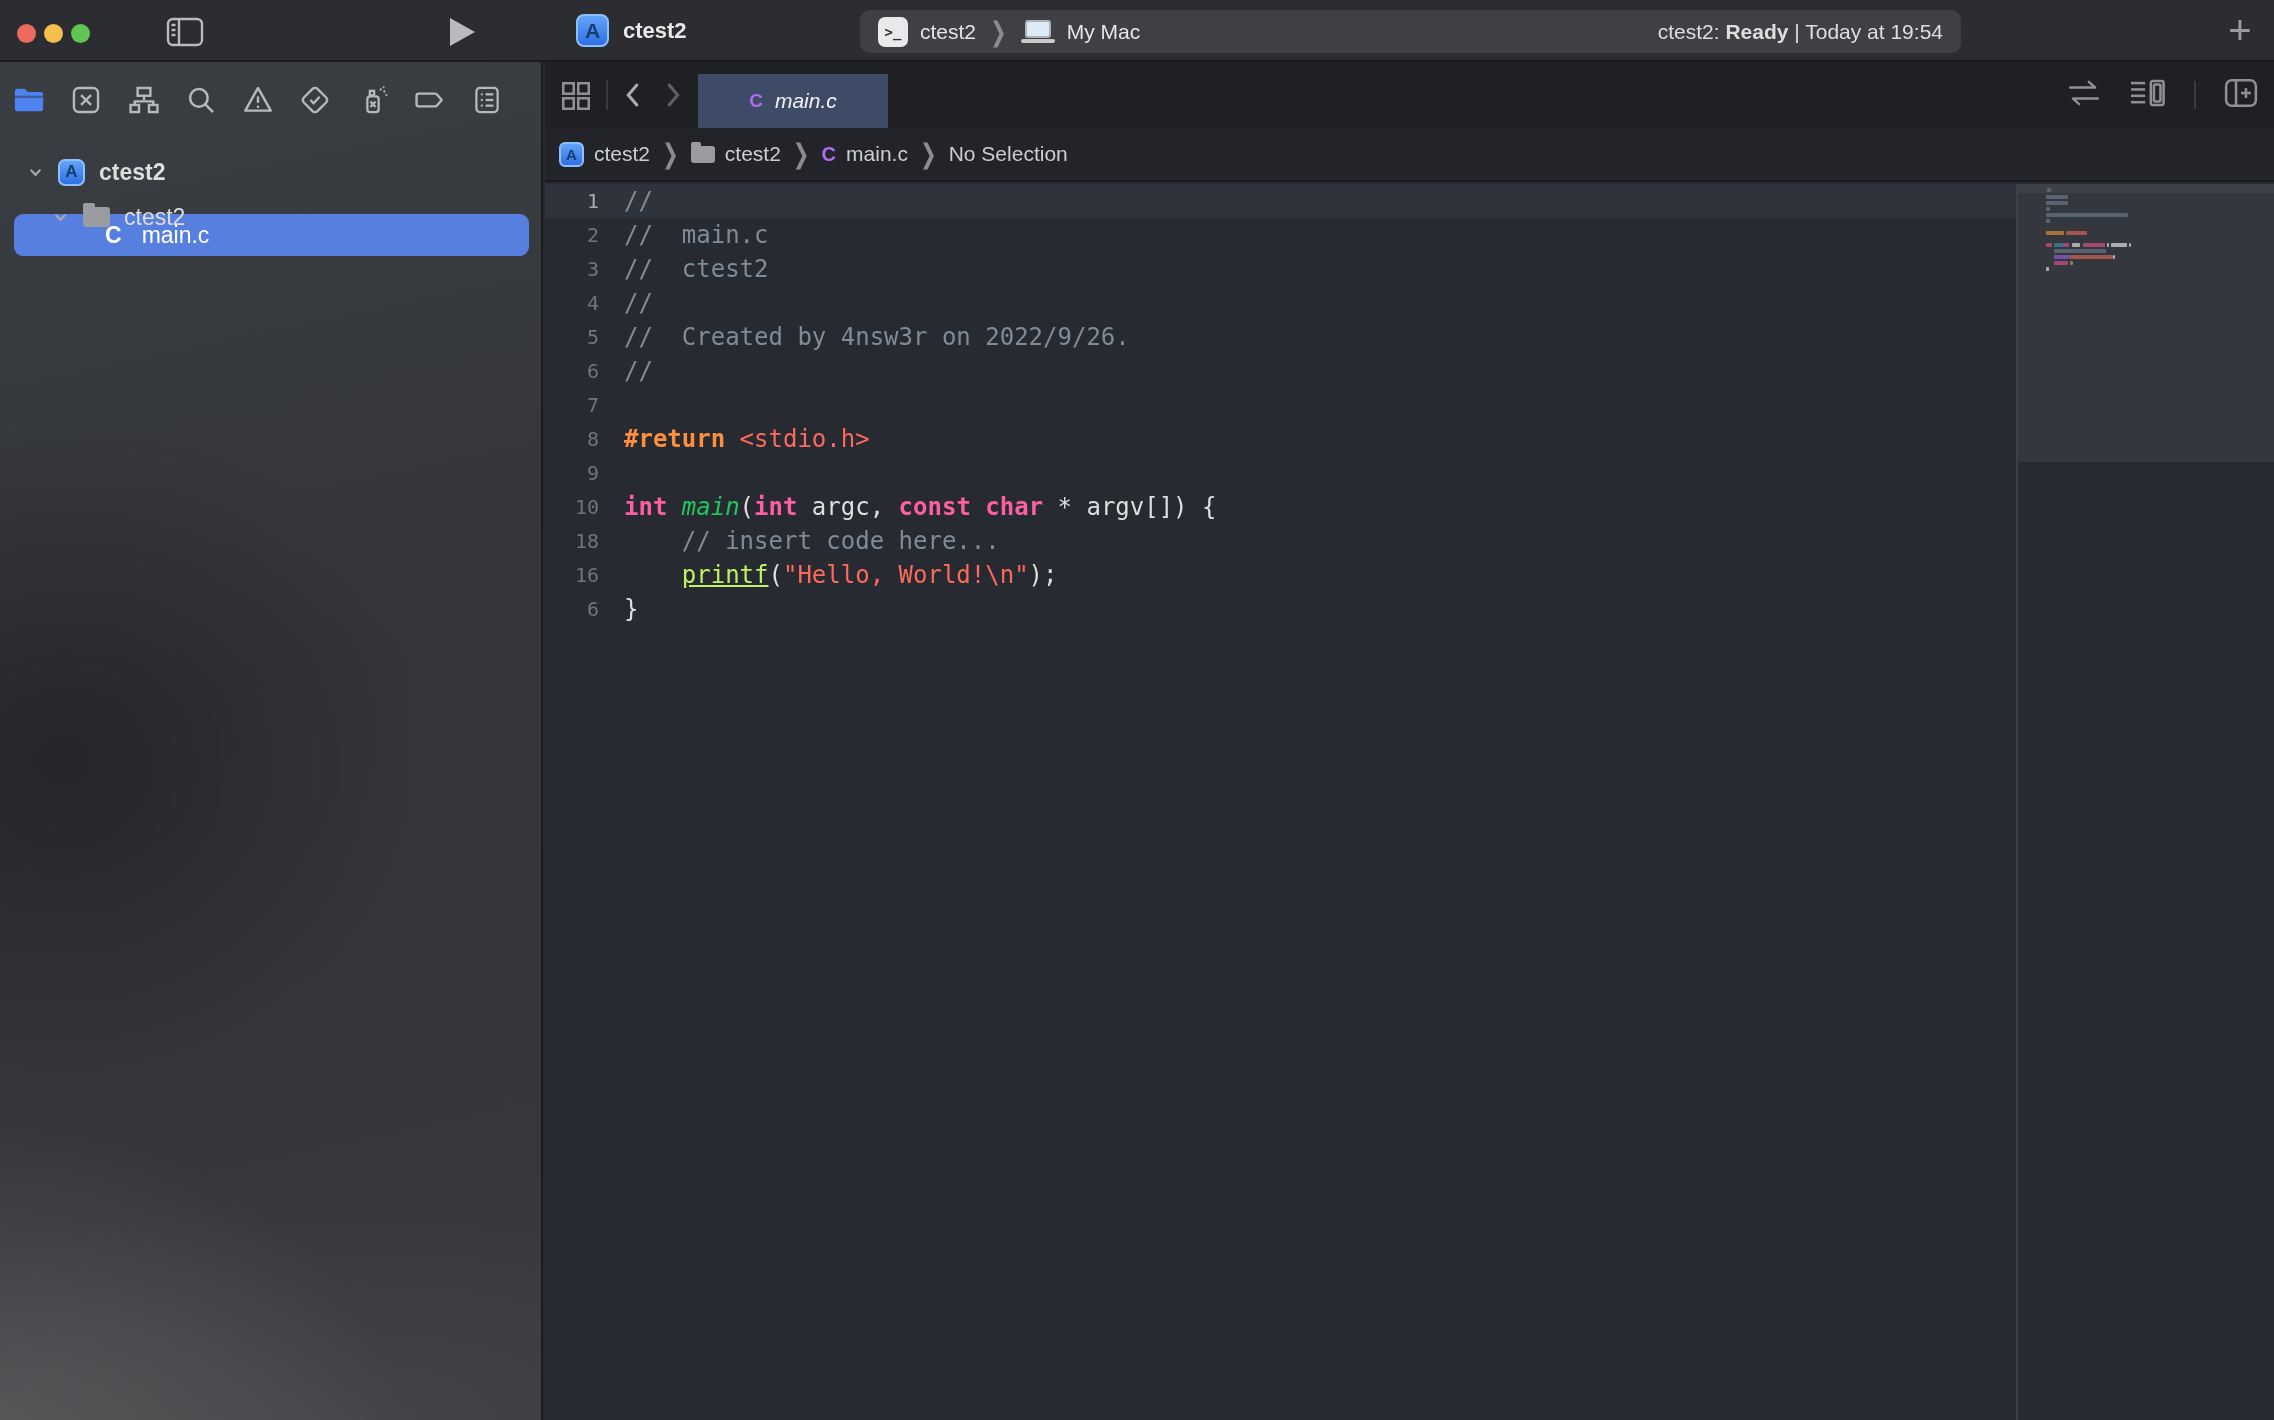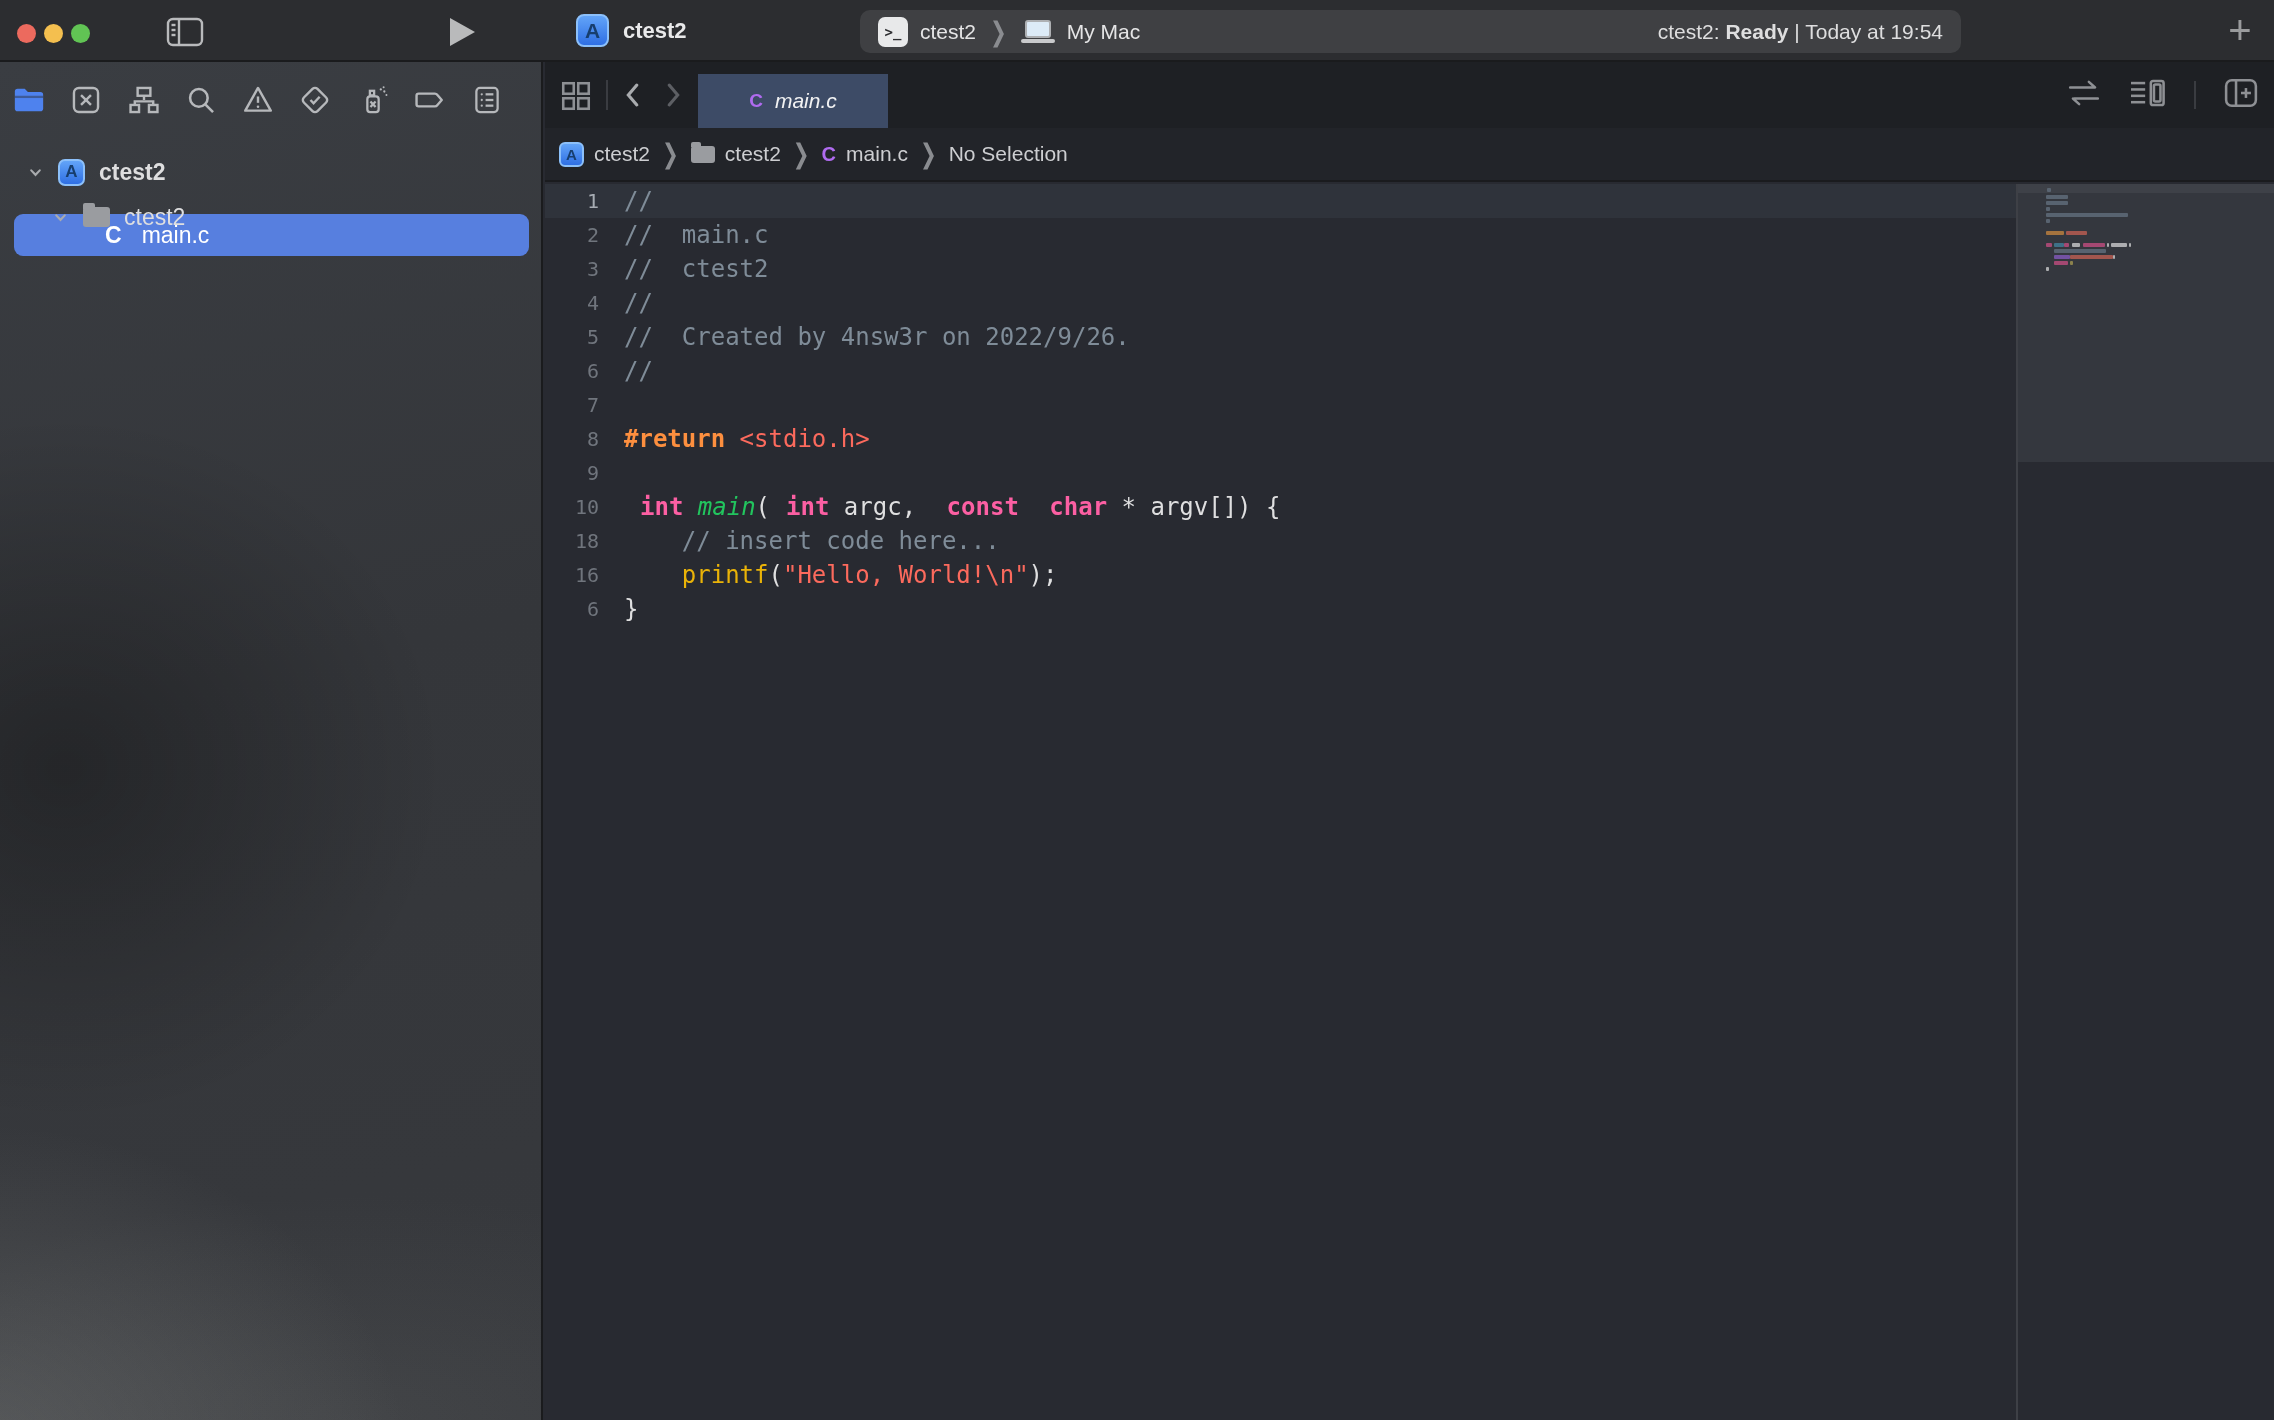--- a/index.html
+++ b/index.html
@@ -96,23 +96,23 @@
   .code-area { position:absolute; left:0; top:122px; width:1729px; height:1236px;
                font-family:"DejaVu Sans Mono", monospace; font-size:24px; }
   .code-line { position:relative; height:34px; display:flex; align-items:center; white-space:pre; }
   .code-line.current { background:#2F333B; }
   .gutter { display:inline-block; width:54px; text-align:right; color:#70757D;
             font-size:20px; flex:none; }
   .code-line.current .gutter { color:#A7ACB3; }
   .line-content { margin-left:25px; color:#DFDFE0; }
   .tok-plain    { color:#DFDFE0; }
   .tok-comment  { color:#7F8C98; }
-  .tok-keyword  { color:#FC5FA3; font-weight:bold;margin-left:16px; }
+  .tok-keyword  { color:#FC5FA3; font-weight:bold; }
   .tok-function { color:#22c55e;font-style:italic; }
-  .tok-call     { color:#eab308; }
+  .tok-call     { color:#bef264;text-decoration:underline; }
   .tok-string   { color:#FC6A5D; }
   .tok-directive{ color:#FD8F3F; font-weight:bold; }
   .tok-number   { color:#D0BF69; }
 
   
   .mini-divider { position:absolute; left:1471px; top:122px; width:2px; height:1236px; background:#3E4046; }
   .minimap { position:absolute; left:1473px; top:122px; width:256px; height:278px; background:#34373E; }
   .mini-strip { position:absolute; left:0; top:0; width:256px; height:9px; background:#3E4148; }
   .mini-bar { position:absolute; height:4px; border-radius:1px; opacity:0.9; }
 </style>

